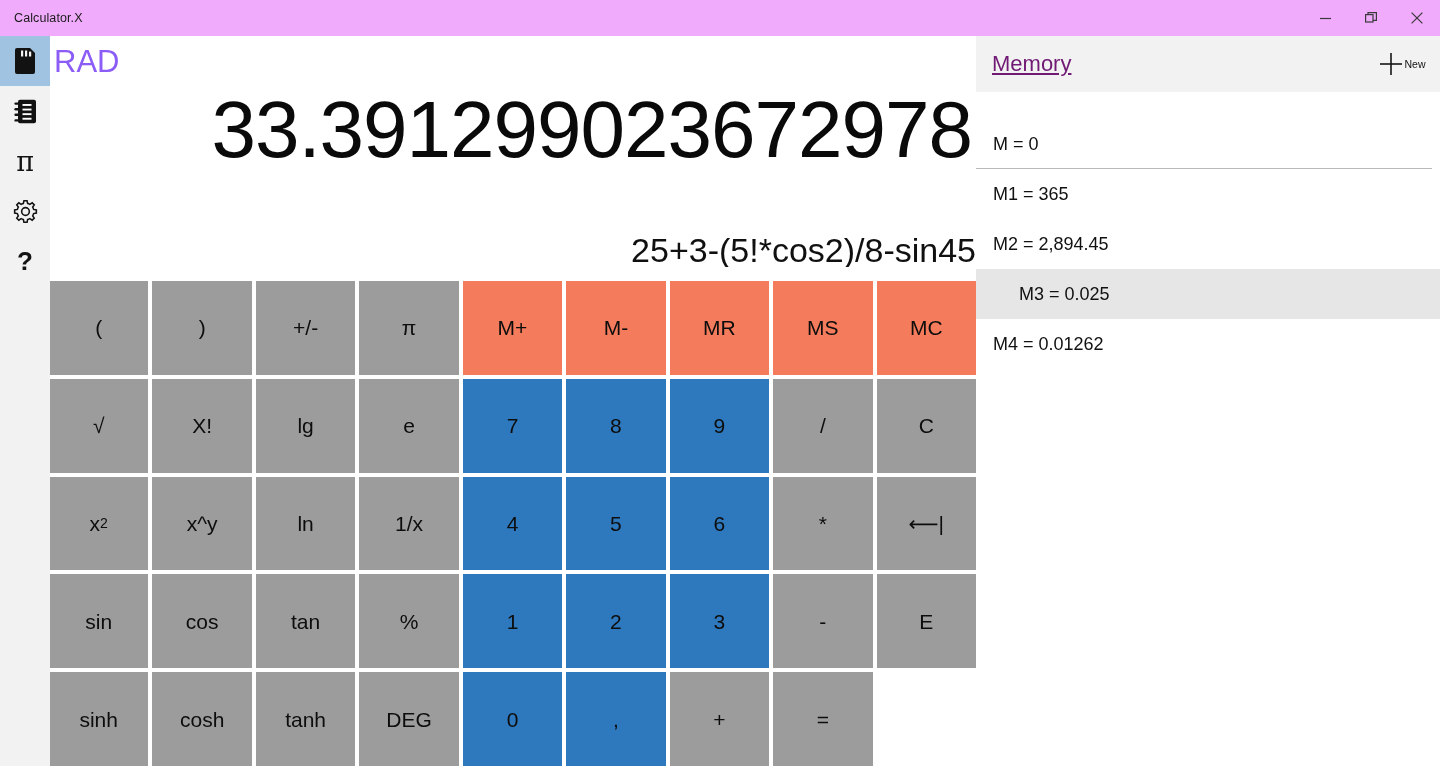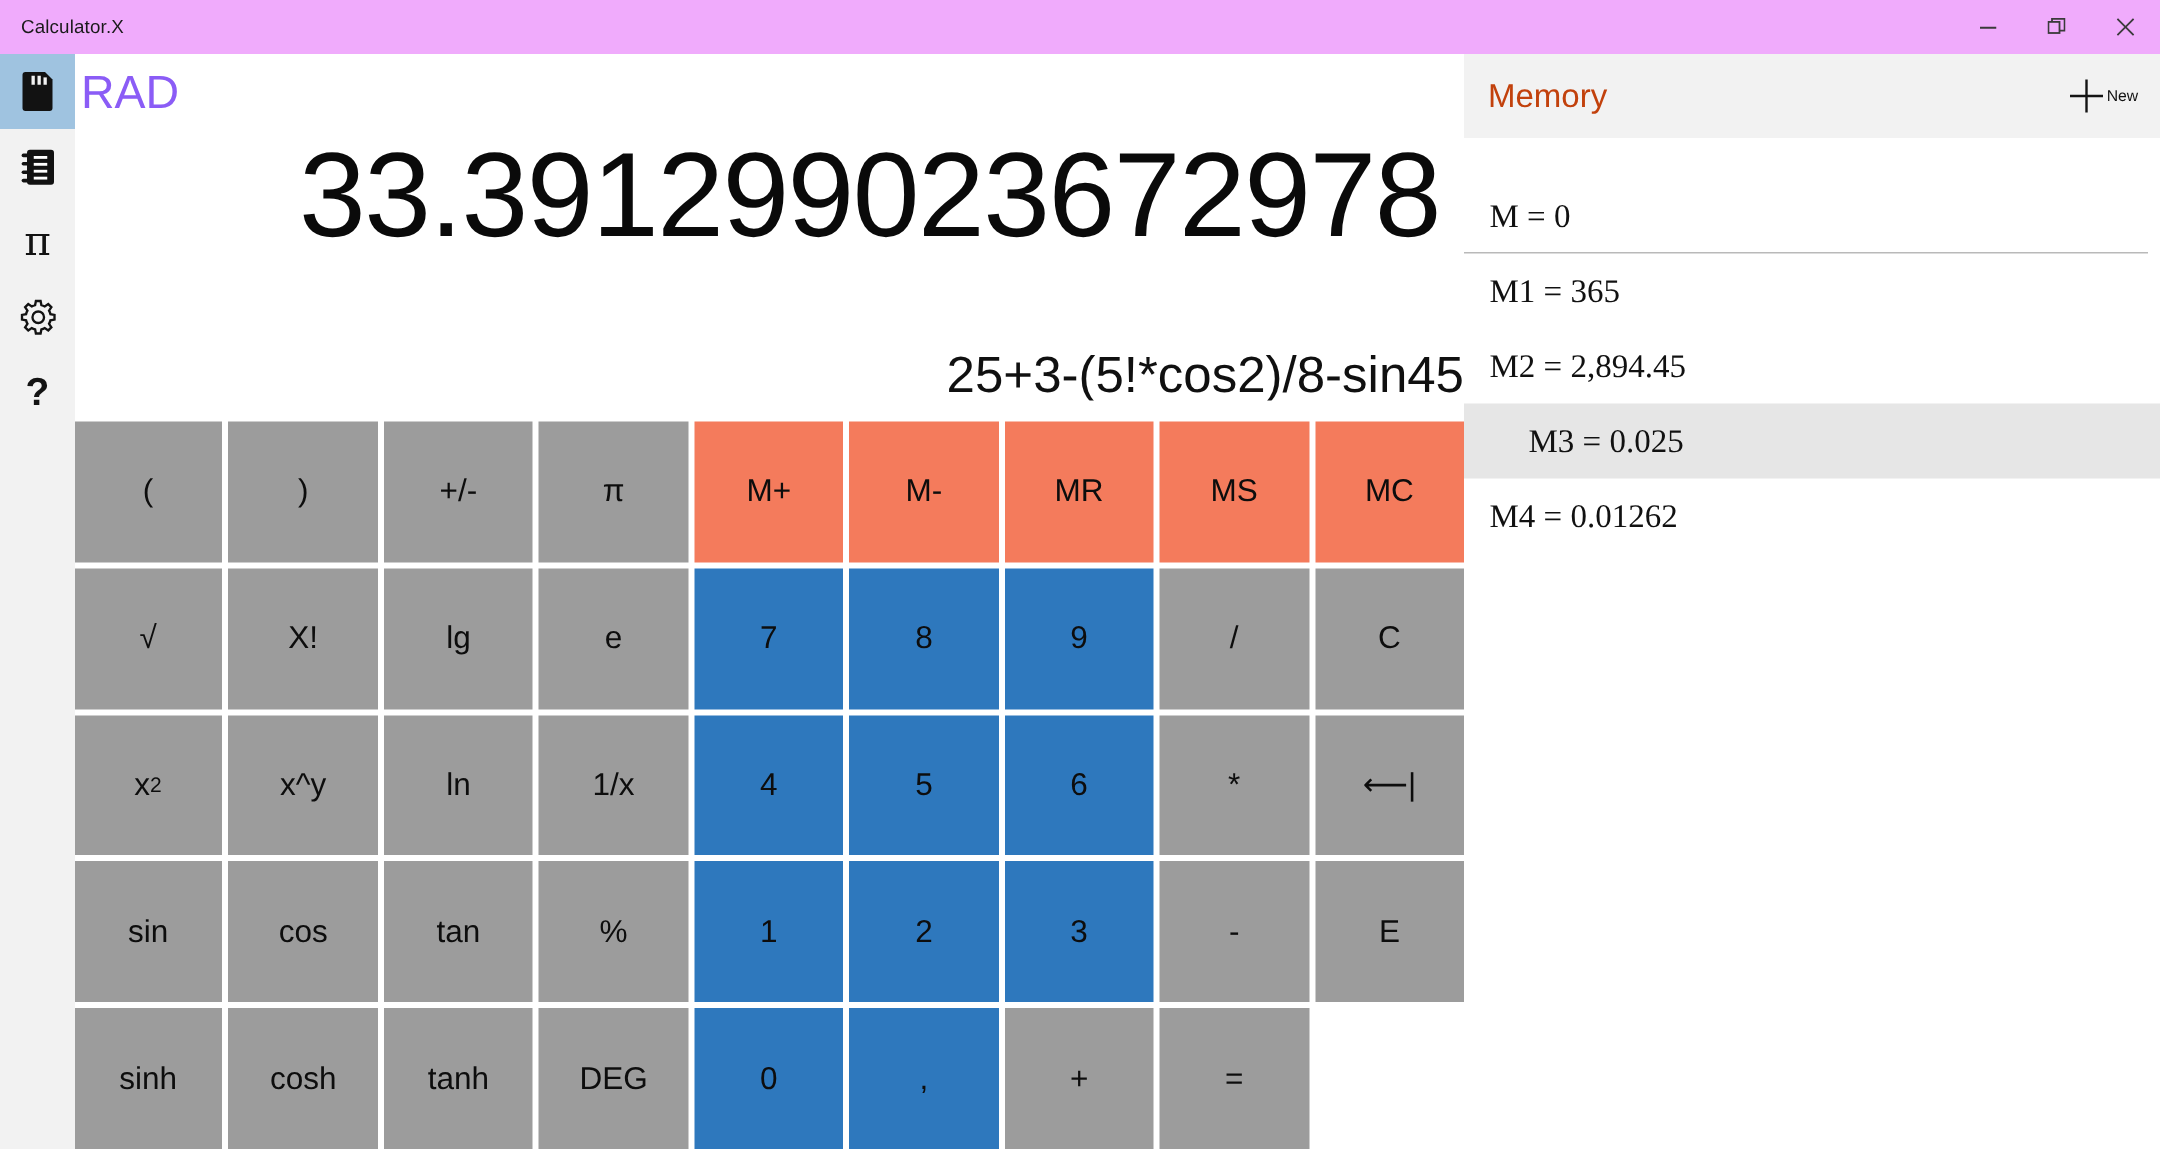--- a/index.html
+++ b/index.html
@@ -78,21 +78,21 @@
   .display {
     position: absolute;
     top: 36px;
     left: 50px;
     width: 926px;
     height: 245px;
     background: #ffffff;
   }
   .display-result {
     position: absolute;
-    right: 16px;
+    right: 4px;
     top: 54px;
     width: 100%;
     text-align: right;
     font-size: 80px;
     line-height: 1;
     color: #0a0a0a;
     font-weight: 400;
     letter-spacing: -1px;
     white-space: nowrap;
     overflow: hidden;
@@ -165,23 +165,24 @@
   }
   .memory-header {
     position: relative;
     height: 56px;
     background: #f2f2f2;
     display: flex;
     align-items: center;
   }
   .memory-title {
     font-size: 22px;
-    color: #c2410c;
+    color: #701a75;
     margin-left: 16px;
     line-height: 1;
+    text-decoration: underline;
   }
   .memory-new {
     position: absolute;
     right: 10px;
     top: 0;
     height: 56px;
     width: 56px;
     display: flex;
     flex-direction: row;
     align-items: center;
@@ -201,25 +202,24 @@
   }
   .memory-list {
     position: relative;
     padding-top: 27px;
   }
   .memory-row {
     position: relative;
     height: 50px;
     display: flex;
     align-items: center;
-    font-size: 22px;
+    font-size: 18px;
     color: #111111;
     padding-left: 17px;
     background: transparent;
-    font-family: Liberation Serif, serif;
   }
   .memory-row.selected { background: #e6e6e6; padding-left: 43px; }
   .memory-row.divider::after {
     content: "";
     position: absolute;
     left: 0;
     right: 8px;
     bottom: 0;
     height: 1px;
     background: #b9b9b9;

